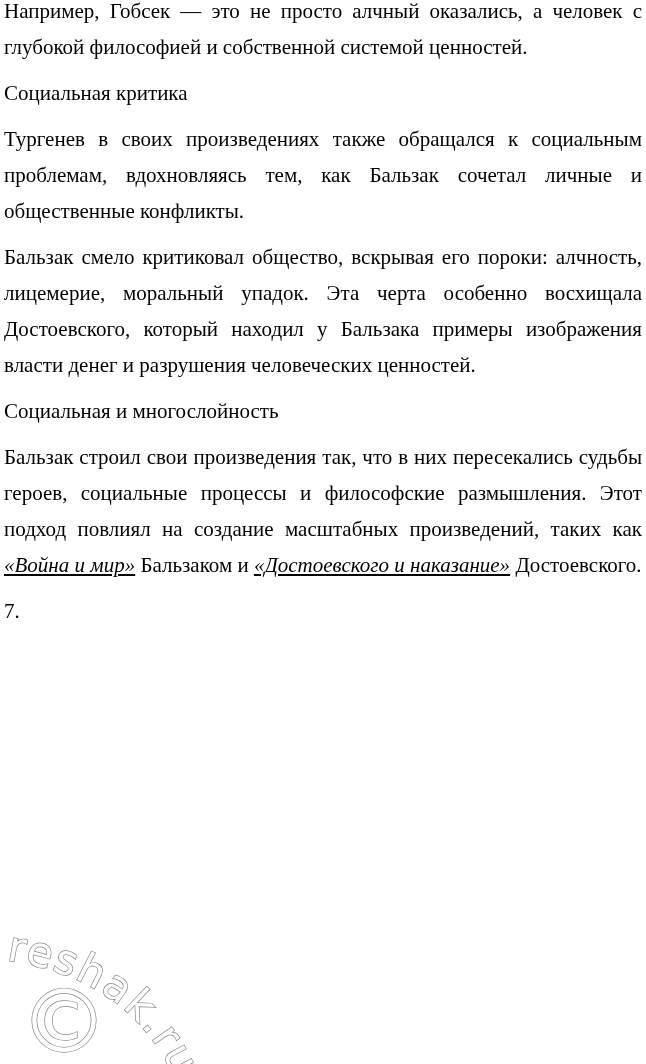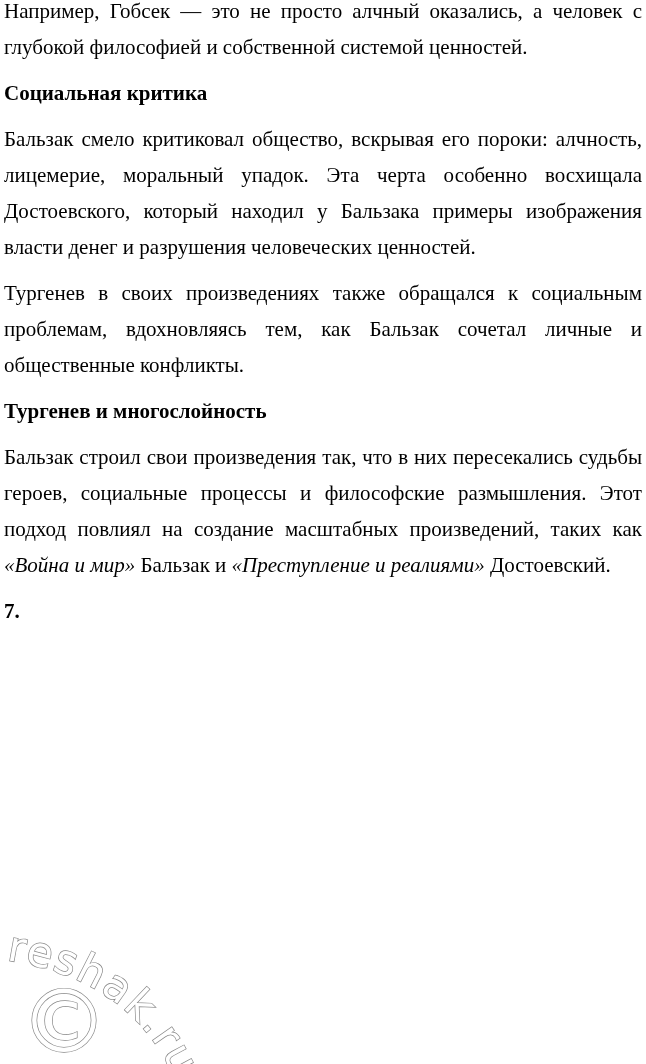--- a/index.html
+++ b/index.html
@@ -17,22 +17,22 @@
     position: relative;
     z-index: 1;
   }
   .doc .paragraph,
   .doc .heading {
     font-size: 21px;
     line-height: 36px;
     margin-bottom: 10px;
   }
   .doc .paragraph { text-align: justify; }
-  .doc .heading   { font-weight: bold; text-align: left; }
-  .italic { font-style: italic; }
+  .doc .heading   { font-weight: normal; text-align: left; }
+  .italic { font-style: italic; text-decoration: underline; }
   .watermark {
     position: absolute;
     left: -4px;
     top: 926px;
     z-index: 2;
     pointer-events: none;
   }
   .watermark text, .watermark textPath {
     font-family: "DejaVu Sans", sans-serif;
     fill: #ffffff;
@@ -42,24 +42,24 @@
   }
   .wm-arc-text { font-size: 42px; letter-spacing: 2px; }
   .wm-copyright { font-size: 88px; stroke-width: 1.6px; }
 </style>
 </head>
 <body>
 
 <div class="doc">
     <p class="paragraph"><span>Например, Гобсек — это не просто алчный оказались, а человек с глубокой философией и собственной системой ценностей.</span></p>
     <h2 class="heading"><span>Социальная критика</span></h2>
+    <p class="paragraph"><span>Тургенев в своих произведениях также обращался к социальным проблемам, вдохновляясь тем, как Бальзак сочетал личные и общественные конфликты.</span></p>
     <p class="paragraph"><span>Бальзак смело критиковал общество, вскрывая его пороки: алчность, лицемерие, моральный упадок. Эта черта особенно восхищала Достоевского, который находил у Бальзака примеры изображения власти денег и разрушения человеческих ценностей.</span></p>
-    <p class="paragraph"><span>Тургенев в своих произведениях также обращался к социальным проблемам, вдохновляясь тем, как Бальзак сочетал личные и общественные конфликты.</span></p>
-    <h2 class="heading"><span>Тургенев и многослойность</span></h2>
-    <p class="paragraph"><span>Бальзак строил свои произведения так, что в них пересекались судьбы героев, социальные процессы и философские размышления. Этот подход повлиял на создание масштабных произведений, таких как </span><span class="italic">«Война и мир»</span><span> Бальзак и </span><span class="italic">«Преступление и реалиями»</span><span> Достоевский.</span></p>
+    <h2 class="heading"><span>Социальная и многослойность</span></h2>
+    <p class="paragraph"><span>Бальзак строил свои произведения так, что в них пересекались судьбы героев, социальные процессы и философские размышления. Этот подход повлиял на создание масштабных произведений, таких как </span><span class="italic">«Война и мир»</span><span> Бальзаком и </span><span class="italic">«Достоевского и наказание»</span><span> Достоевского.</span></p>
     <h2 class="heading"><span>7.</span></h2>
   </div>
 
 <svg class="watermark" width="240" height="150" viewBox="0 0 240 150" aria-hidden="true">
   <defs>
     <path id="wm-arc" d="M 10 34 Q 130 52 176 146" fill="none"></path>
   </defs>
   <text class="wm-copyright" x="24" y="126">©</text>
   <text class="wm-arc-text">
     <textPath href="#wm-arc">reshak.ru</textPath>

